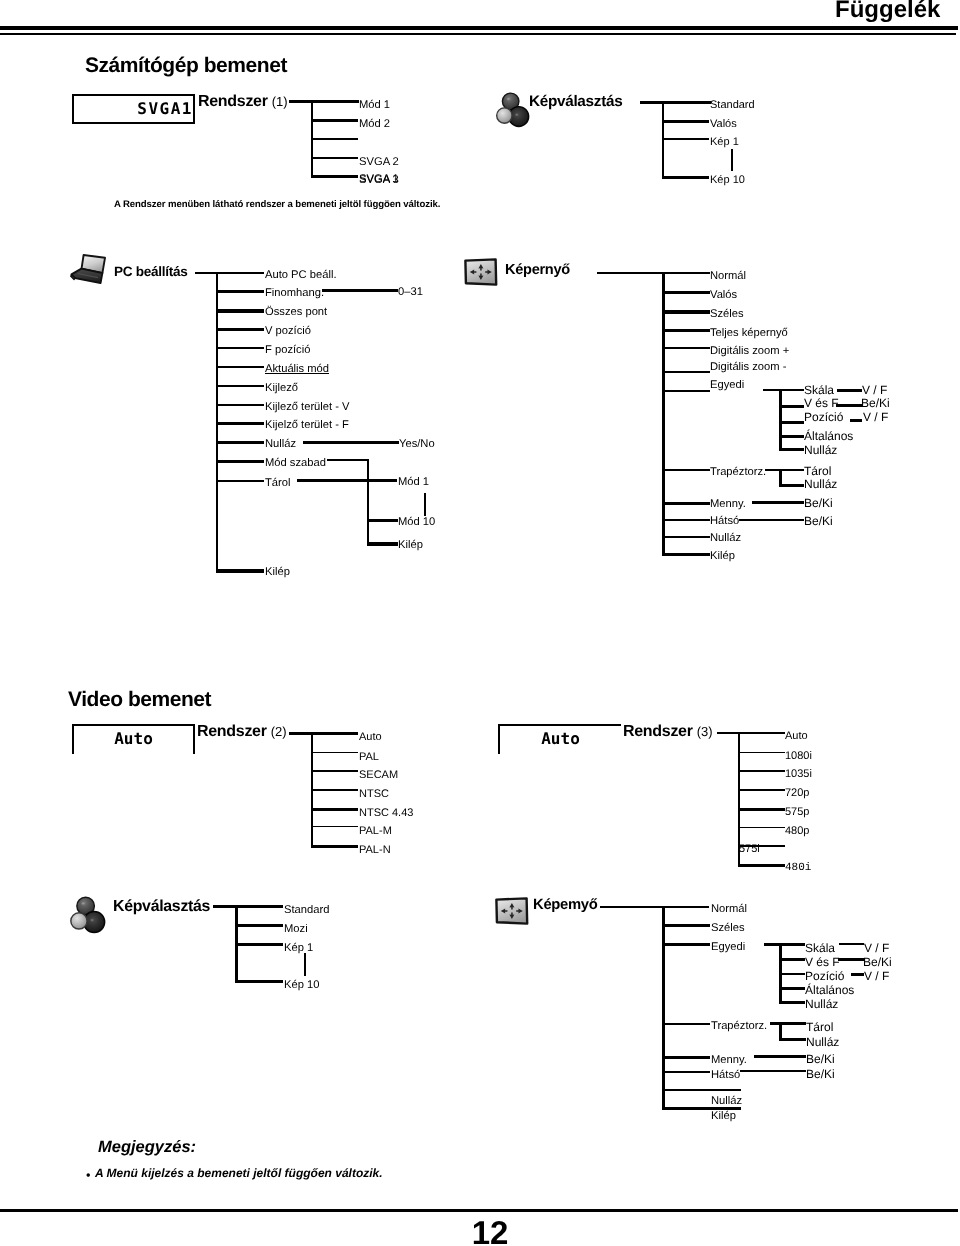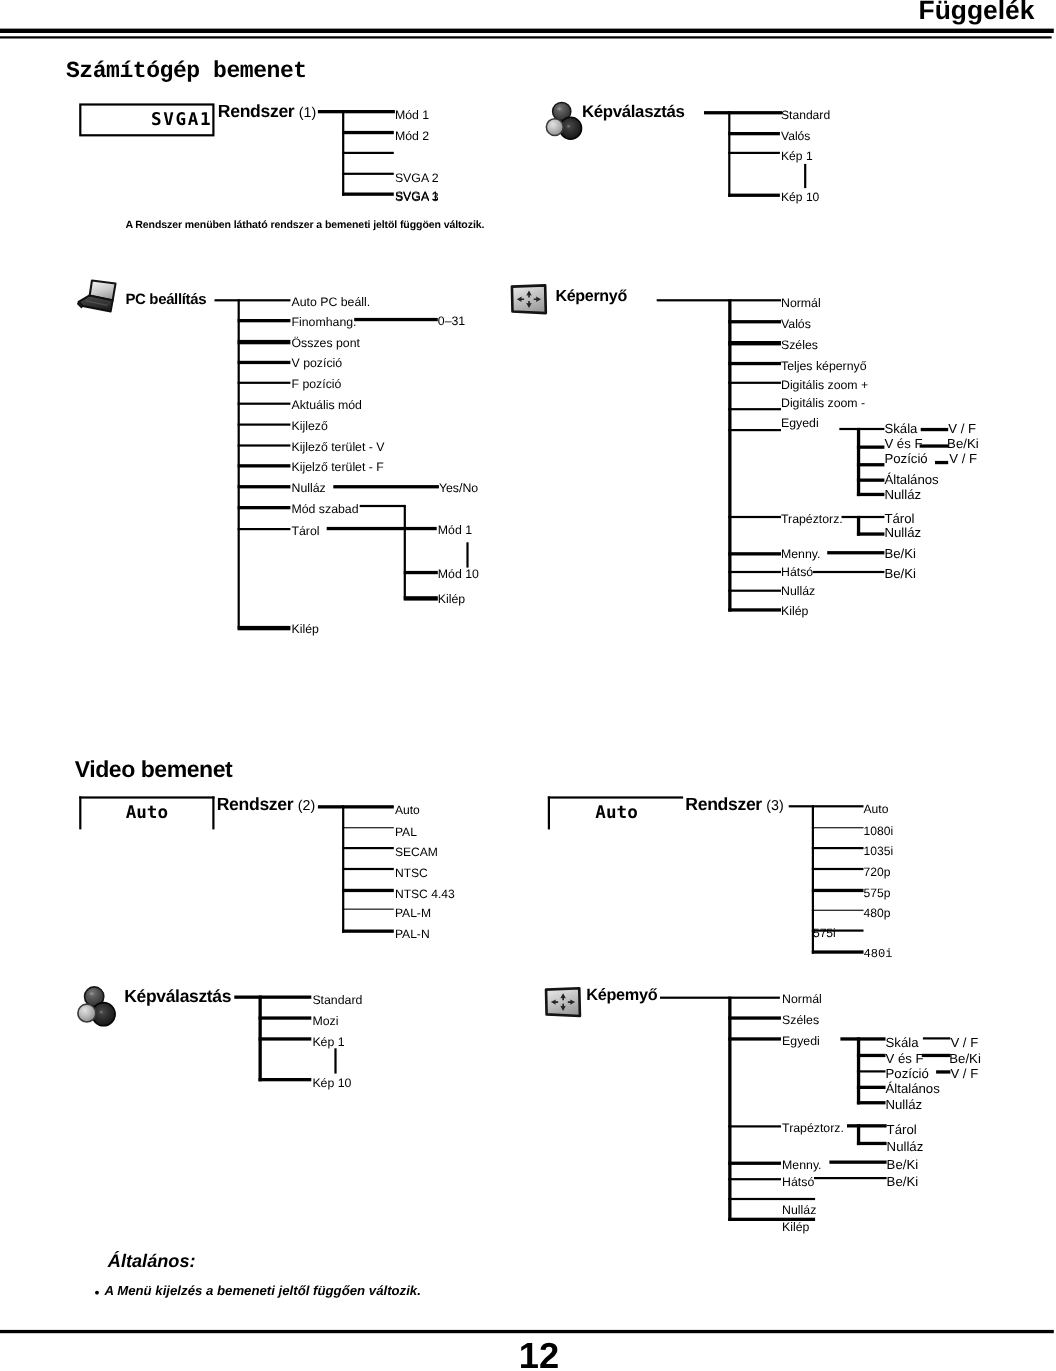--- a/index.html
+++ b/index.html
@@ -32,21 +32,21 @@
   #footer-rule{left:0;top:1209px;width:958px;height:3px;}
   [data-name="page-number"]{font-size:33px;font-weight:bold;line-height:33px;}
 </style>
 </head>
 <body>
 
 <div class="page" data-name="appendix-page">
 <div class="ab" id="header-title" data-name="page-header-title">Függelék</div>
 <i class="ab hl" id="rule-thick" data-name="header-rule-thick"></i>
 <i class="ab hl" id="rule-thin" data-name="header-rule-thin"></i>
-<div class="ab sec-title" data-name="section-title-computer-input" style="left:60px;top:55px;font-family:Liberation Mono, monospace;">Számítógép bemenet</div>
+<div class="ab sec-title" data-name="section-title-computer-input" style="left:85px;top:55px;">Számítógép bemenet</div>
 <div class="ab lcdbox" data-name="lcd-box-svga1" style="left:72px;top:94px;width:123px;height:30px">
       <div class="lcdtext lcd-wide" data-name="lcd-box-svga1-text">SVGA1</div>
     </div>
 <div class="ab mh" data-name="menu-name-system-1-wrap" style="left:198px;top:94px">
       <span class="menuname" data-name="menu-name-system-1">Rendszer</span>
       <span class="menunum" data-name="menu-number-system-1" style="margin-left:4px">(1)</span>
     </div>
 <i class="ab hl" data-name="connector-stub" style="left:289px;top:100px;width:70px;height:3px"></i>
 <i class="ab hl" data-name="connector-trunk" style="left:311px;top:100px;height:78px;width:2px"></i>
 <div class="ab lbl" data-name="menu-item-system-1-0" style="left:359px;top:100px;">Mód 1</div>
@@ -127,21 +127,21 @@
 <div class="ab lbl" data-name="menu-item-pc-adjust-0" style="left:265px;top:270px;">Auto PC beáll.</div>
 <i class="ab hl" data-name="connector-branch" style="left:216px;top:290px;width:48px;height:3px"></i>
 <div class="ab lbl" data-name="menu-item-pc-adjust-1" style="left:265px;top:288px;">Finomhang.</div>
 <i class="ab hl" data-name="connector-branch" style="left:216px;top:309px;width:48px;height:4px"></i>
 <div class="ab lbl" data-name="menu-item-pc-adjust-2" style="left:265px;top:307px;">Összes pont</div>
 <i class="ab hl" data-name="connector-branch" style="left:216px;top:328px;width:48px;height:3px"></i>
 <div class="ab lbl" data-name="menu-item-pc-adjust-3" style="left:265px;top:326px;">V pozíció</div>
 <i class="ab hl" data-name="connector-branch" style="left:216px;top:347px;width:48px;height:2px"></i>
 <div class="ab lbl" data-name="menu-item-pc-adjust-4" style="left:265px;top:345px;">F pozíció</div>
 <i class="ab hl" data-name="connector-branch" style="left:216px;top:366px;width:48px;height:2px"></i>
-<div class="ab lbl" data-name="menu-item-pc-adjust-5" style="left:265px;top:364px;">Aktuális mód</div>
+<div class="ab lbl" data-name="menu-item-pc-adjust-5" style="left:265px;top:364px;text-decoration:underline;">Aktuális mód</div>
 <i class="ab hl" data-name="connector-branch" style="left:216px;top:385px;width:48px;height:2px"></i>
 <div class="ab lbl" data-name="menu-item-pc-adjust-6" style="left:265px;top:383px;">Kijlező</div>
 <i class="ab hl" data-name="connector-branch" style="left:216px;top:404px;width:48px;height:2px"></i>
 <div class="ab lbl" data-name="menu-item-pc-adjust-7" style="left:265px;top:402px;">Kijlező terület - V</div>
 <i class="ab hl" data-name="connector-branch" style="left:216px;top:422px;width:48px;height:3px"></i>
 <div class="ab lbl" data-name="menu-item-pc-adjust-8" style="left:265px;top:420px;">Kijelző terület - F</div>
 <i class="ab hl" data-name="connector-branch" style="left:216px;top:441px;width:48px;height:3px"></i>
 <div class="ab lbl" data-name="menu-item-pc-adjust-9" style="left:265px;top:439px;">Nulláz</div>
 <i class="ab hl" data-name="connector-branch" style="left:216px;top:460px;width:48px;height:3px"></i>
 <div class="ab lbl" data-name="menu-item-pc-adjust-10" style="left:265px;top:458px;">Mód szabad</div>
@@ -337,18 +337,18 @@
 <div class="ab lbl-lg" data-name="menu-value-screen-bottom-position" style="left:864px;top:970px;">V / F</div>
 <i class="ab hl" data-name="connector-stub" style="left:770px;top:1022px;width:36px;height:3px"></i>
 <i class="ab hl" data-name="connector-trunk" style="left:779px;top:1022px;height:19px;width:3px"></i>
 <div class="ab lbl-lg" data-name="menu-item-screen-bottom-keystone-0" style="left:806px;top:1021px;">Tárol</div>
 <i class="ab hl" data-name="connector-branch" style="left:779px;top:1038px;width:27px;height:3px"></i>
 <div class="ab lbl-lg" data-name="menu-item-screen-bottom-keystone-1" style="left:806px;top:1036px;">Nulláz</div>
 <i class="ab hl" data-name="connector-branch" style="left:754px;top:1055px;width:52px;height:3px"></i>
 <div class="ab lbl-lg" data-name="menu-value-screen-bottom-ceiling" style="left:806px;top:1053px;">Be/Ki</div>
 <i class="ab hl" data-name="connector-branch" style="left:740px;top:1070px;width:66px;height:2px"></i>
 <div class="ab lbl-lg" data-name="menu-value-screen-bottom-rear" style="left:806px;top:1068px;">Be/Ki</div>
-<div class="ab note-title" data-name="note-title" style="left:98px;top:1139px;">Általános:</div>
+<div class="ab note-title" data-name="note-title" style="left:98px;top:1139px;">Megjegyzés:</div>
 <div class="ab note-body" data-name="note-bullet" style="left:86px;top:1169px;">•</div>
 <div class="ab note-body" data-name="note-text" style="left:95px;top:1167px;">A Menü kijelzés a bemeneti jeltől függően változik.</div>
 <i class="ab hl" id="footer-rule" data-name="footer-rule"></i>
 <div class="ab " data-name="page-number" style="left:0px;top:1216px;width:980px;text-align:center">12</div>
 </div>
 
 </body></html>

